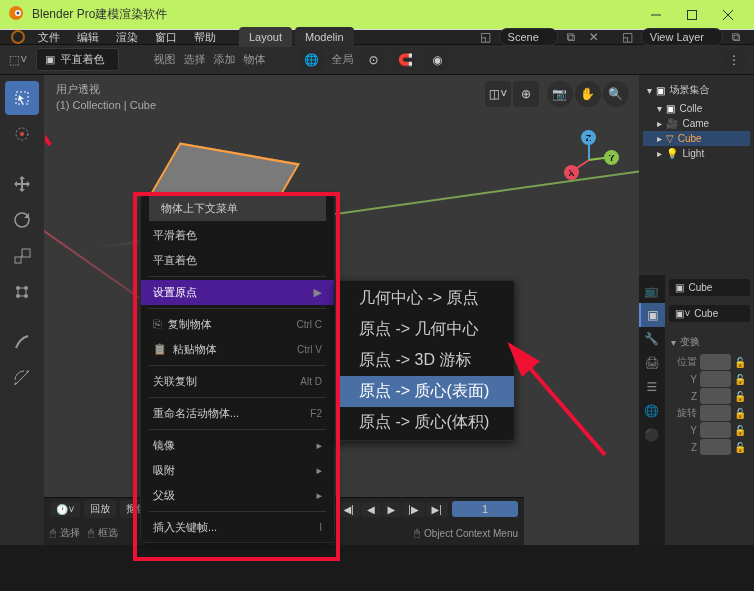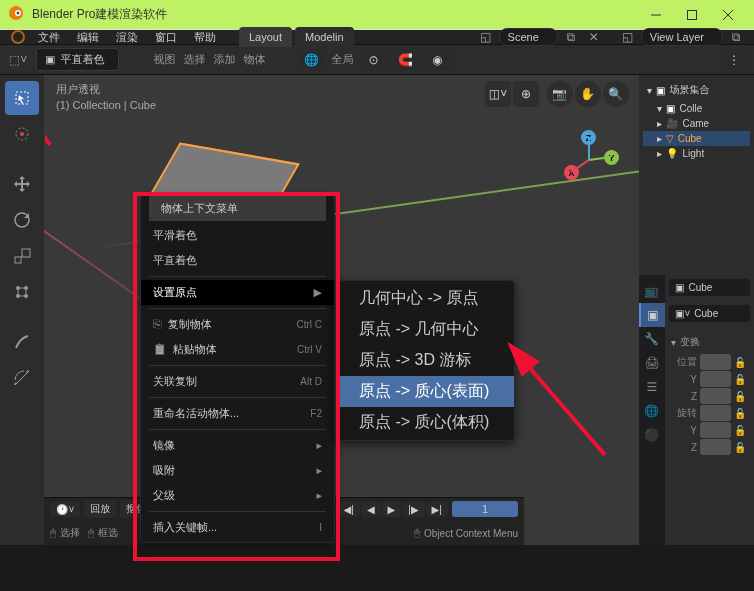--- a/index.html
+++ b/index.html
@@ -61,21 +61,21 @@
 .prop-section { color: #999; padding: 4px 2px; display: flex; align-items: center; gap: 4px; }
 .prop-row { display: flex; align-items: center; gap: 3px; margin: 1px 0; }
 .prop-label { width: 28px; text-align: right; color: #888; }
 .prop-val { flex: 1; background: #545454; border-radius: 3px; height: 16px; }
 .prop-lock { width: 16px; color: #666; }
 
 
 .ctx-menu { position: absolute; top: 195px; left: 140px; width: 195px; background: #181818; border: 1px solid #2a2a2a; border-radius: 4px; box-shadow: 0 3px 10px rgba(0,0,0,0.6); z-index: 100; padding: 2px 0; }
 .ctx-header { background: #3a3a3a; color: #ccc; padding: 5px 12px; font-size: 11px; margin: -2px 8px 2px; }
 .ctx-item { padding: 5px 12px; display: flex; justify-content: space-between; align-items: center; font-size: 11px; cursor: pointer; }
-.ctx-item.highlighted { background: #000000; color: #fff; }
+.ctx-item.highlighted { background: #4c1d95; color: #fff; }
 .ctx-sep { height: 1px; background: #333; margin: 3px 8px; }
 .ctx-icon { width: 14px; margin-right: 6px; opacity: 0.6; }
 .ctx-shortcut { color: #777; font-size: 10px; }
 .ctx-arrow { color: #888; }
 
 .submenu { position: absolute; top: 280px; left: 335px; width: 180px; background: #181818; border: 1px solid #2a2a2a; border-radius: 4px; box-shadow: 0 3px 10px rgba(0,0,0,0.6); z-index: 101; padding: 2px 0; }
 .sub-item { padding: 5px 23px; font-size: 16px; cursor: pointer; }
 .sub-item.highlighted { background: #4a6fa5; color: #fff; }
 
 

